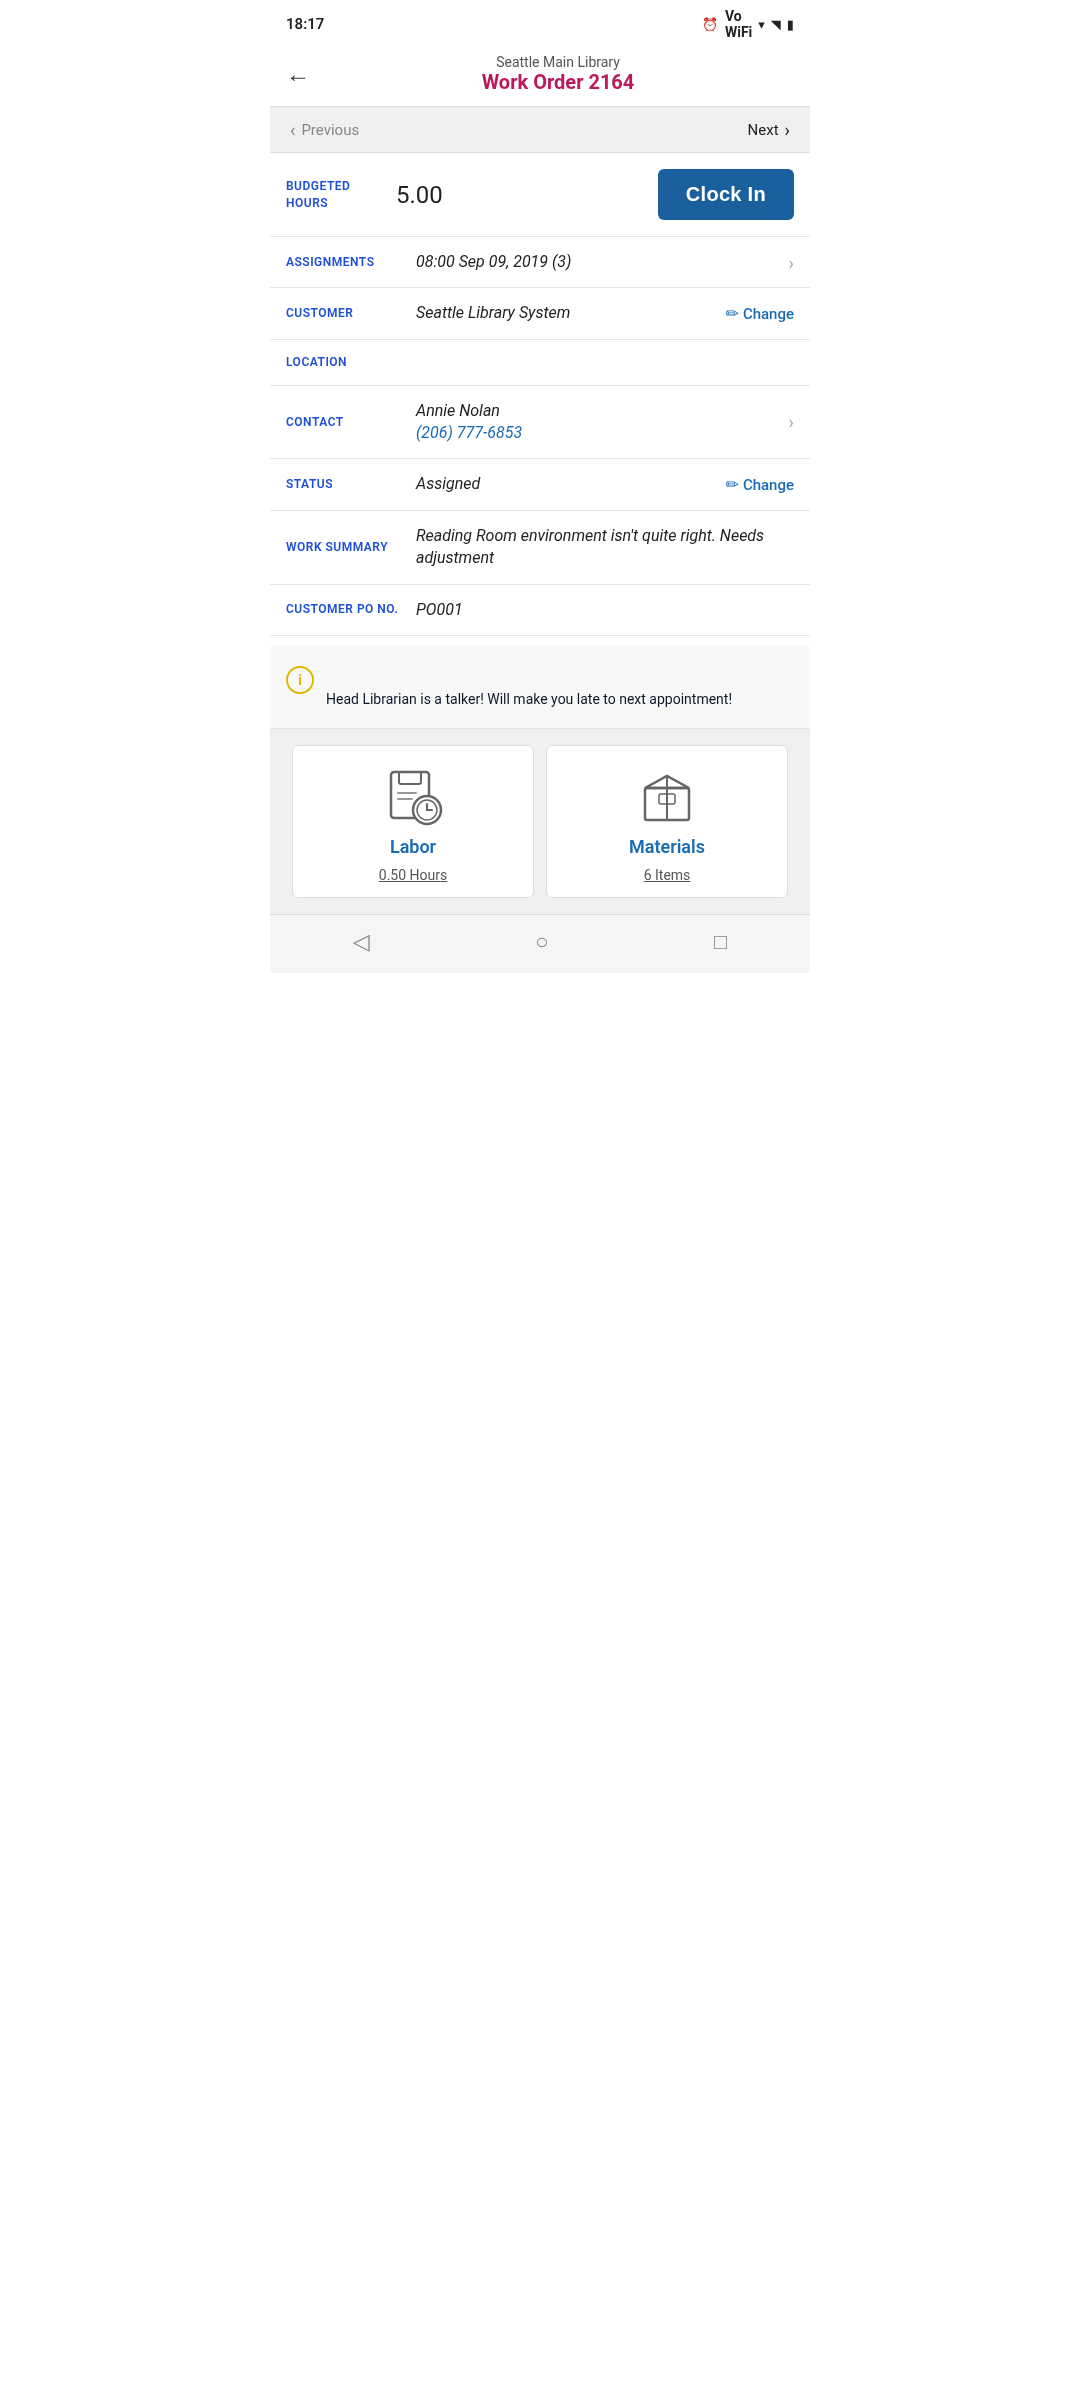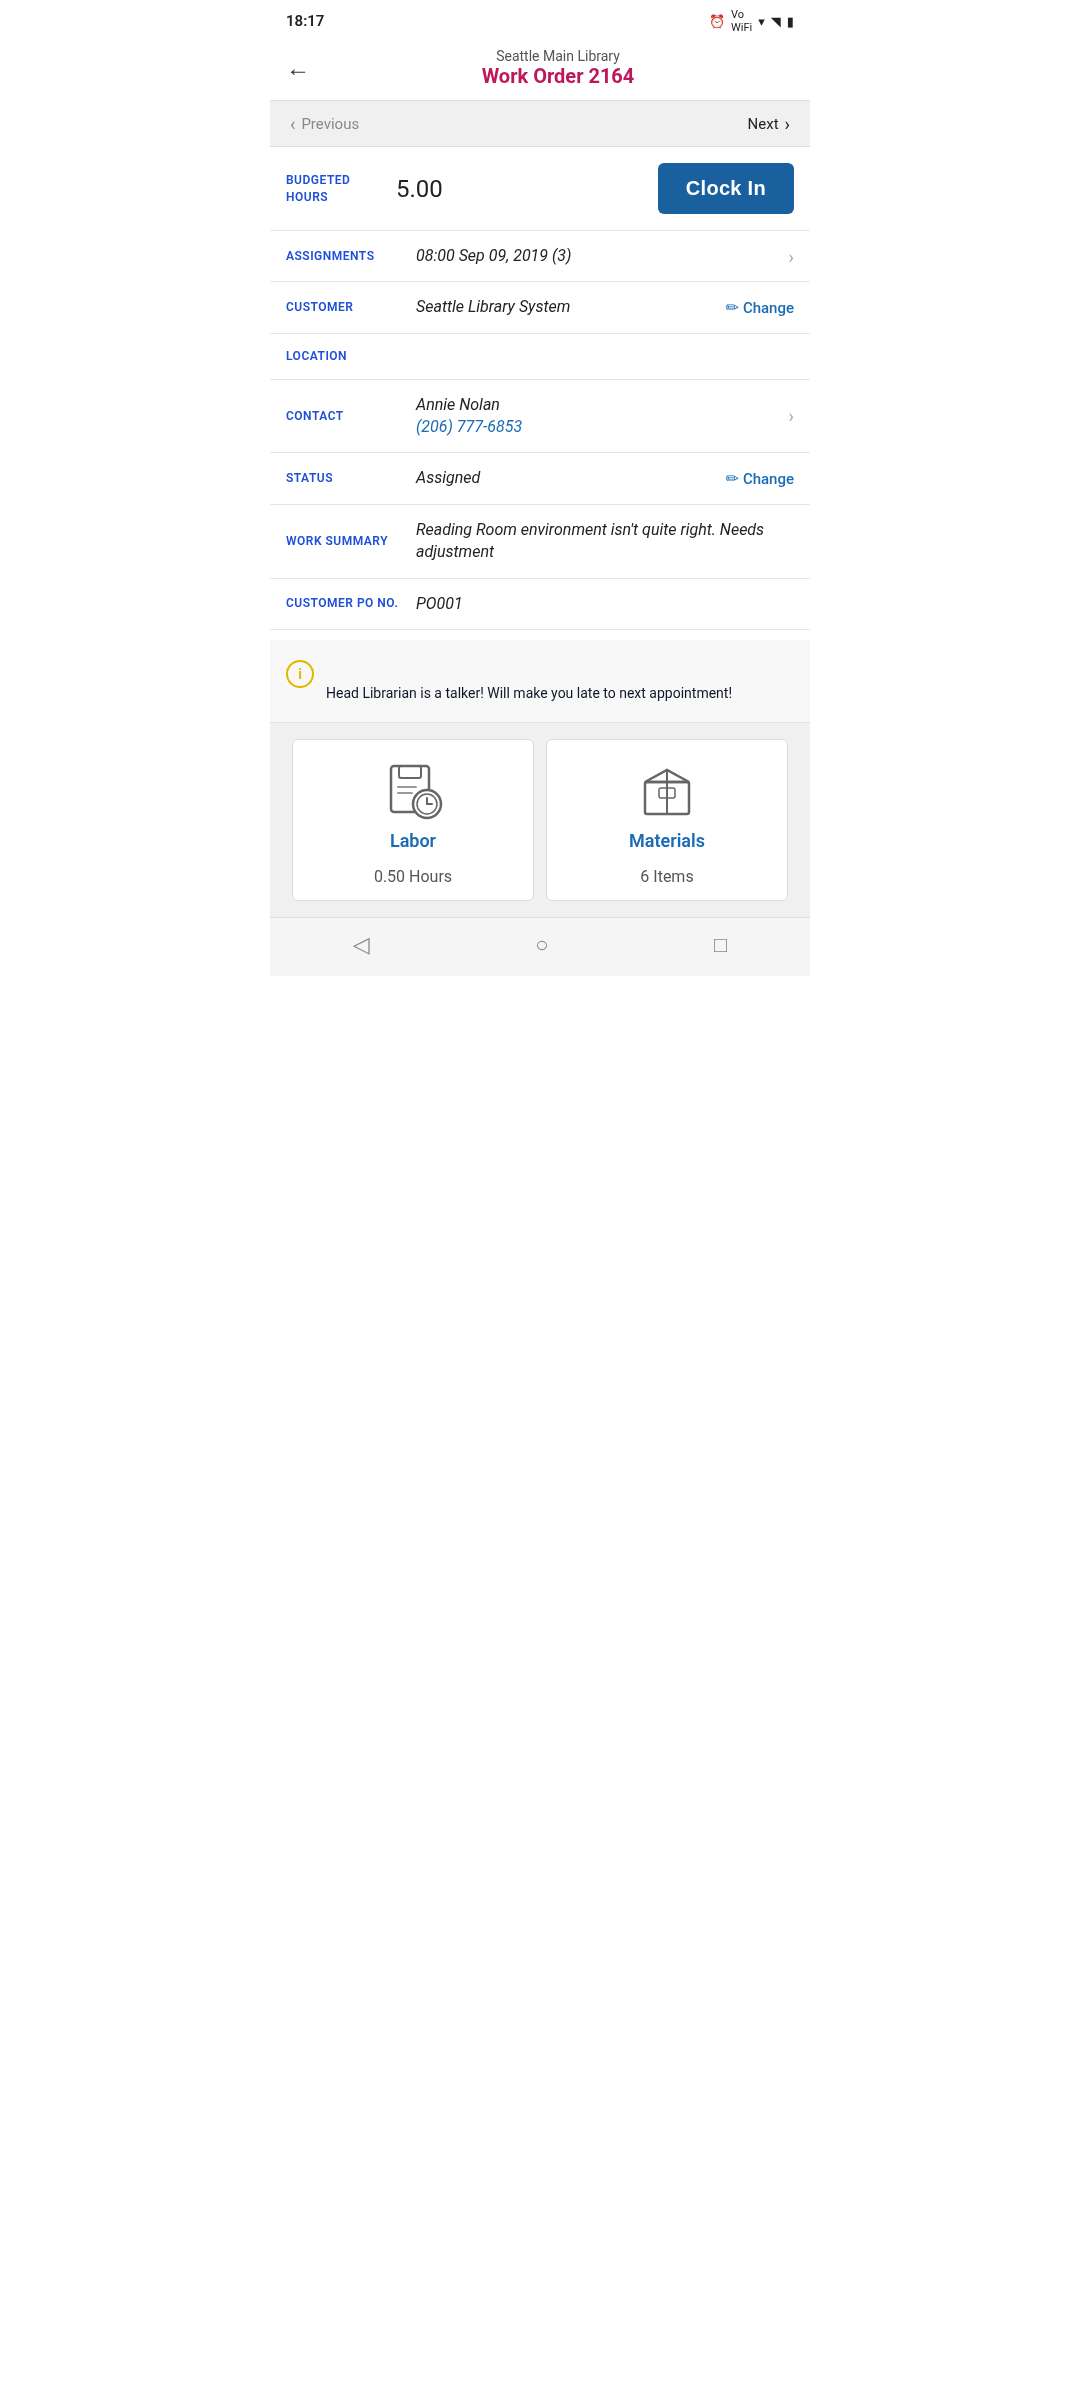--- a/index.html
+++ b/index.html
@@ -213,27 +213,28 @@
     }
     .card-icon {
       width: 60px;
       height: 60px;
       margin-bottom: 10px;
     }
     .card-label {
       font-size: 18px;
       font-weight: 600;
       color: #1a6bb5;
-      margin-bottom: 12px;
+      margin-bottom: 6px;
     }
     .card-sub {
-      font-size: 16px;
+      font-size: 14px;
       color: #555;
       margin-top: 4px;
       text-align: right;
+      text-decoration: underline;
     }
 
     
     .bottom-nav {
       display: flex;
       justify-content: space-around;
       align-items: center;
       padding: 14px 0 18px;
       background: #f5f5f5;
       border-top: 1px solid #ddd;
@@ -244,21 +245,21 @@
       cursor: pointer;
     }
   </style>
 </head>
 <body>
 
 <div class="status-bar">
   <span class="status-bar-left">18:17</span>
   <div class="status-icons">
     <span>⏰</span>
-    <span style="font-size:11px;font-weight:400;">Vo<br>WiFi</span>
+    <span style="font-size:14px;font-weight:700;">Vo<br>WiFi</span>
     <span>▾</span>
     <span>◥</span>
     <span>▮</span>
   </div>
 </div>
 
 <div class="header">
   <span class="back-btn">←</span>
   <div class="header-titles">
     <div class="header-subtitle">Seattle Main Library</div>

